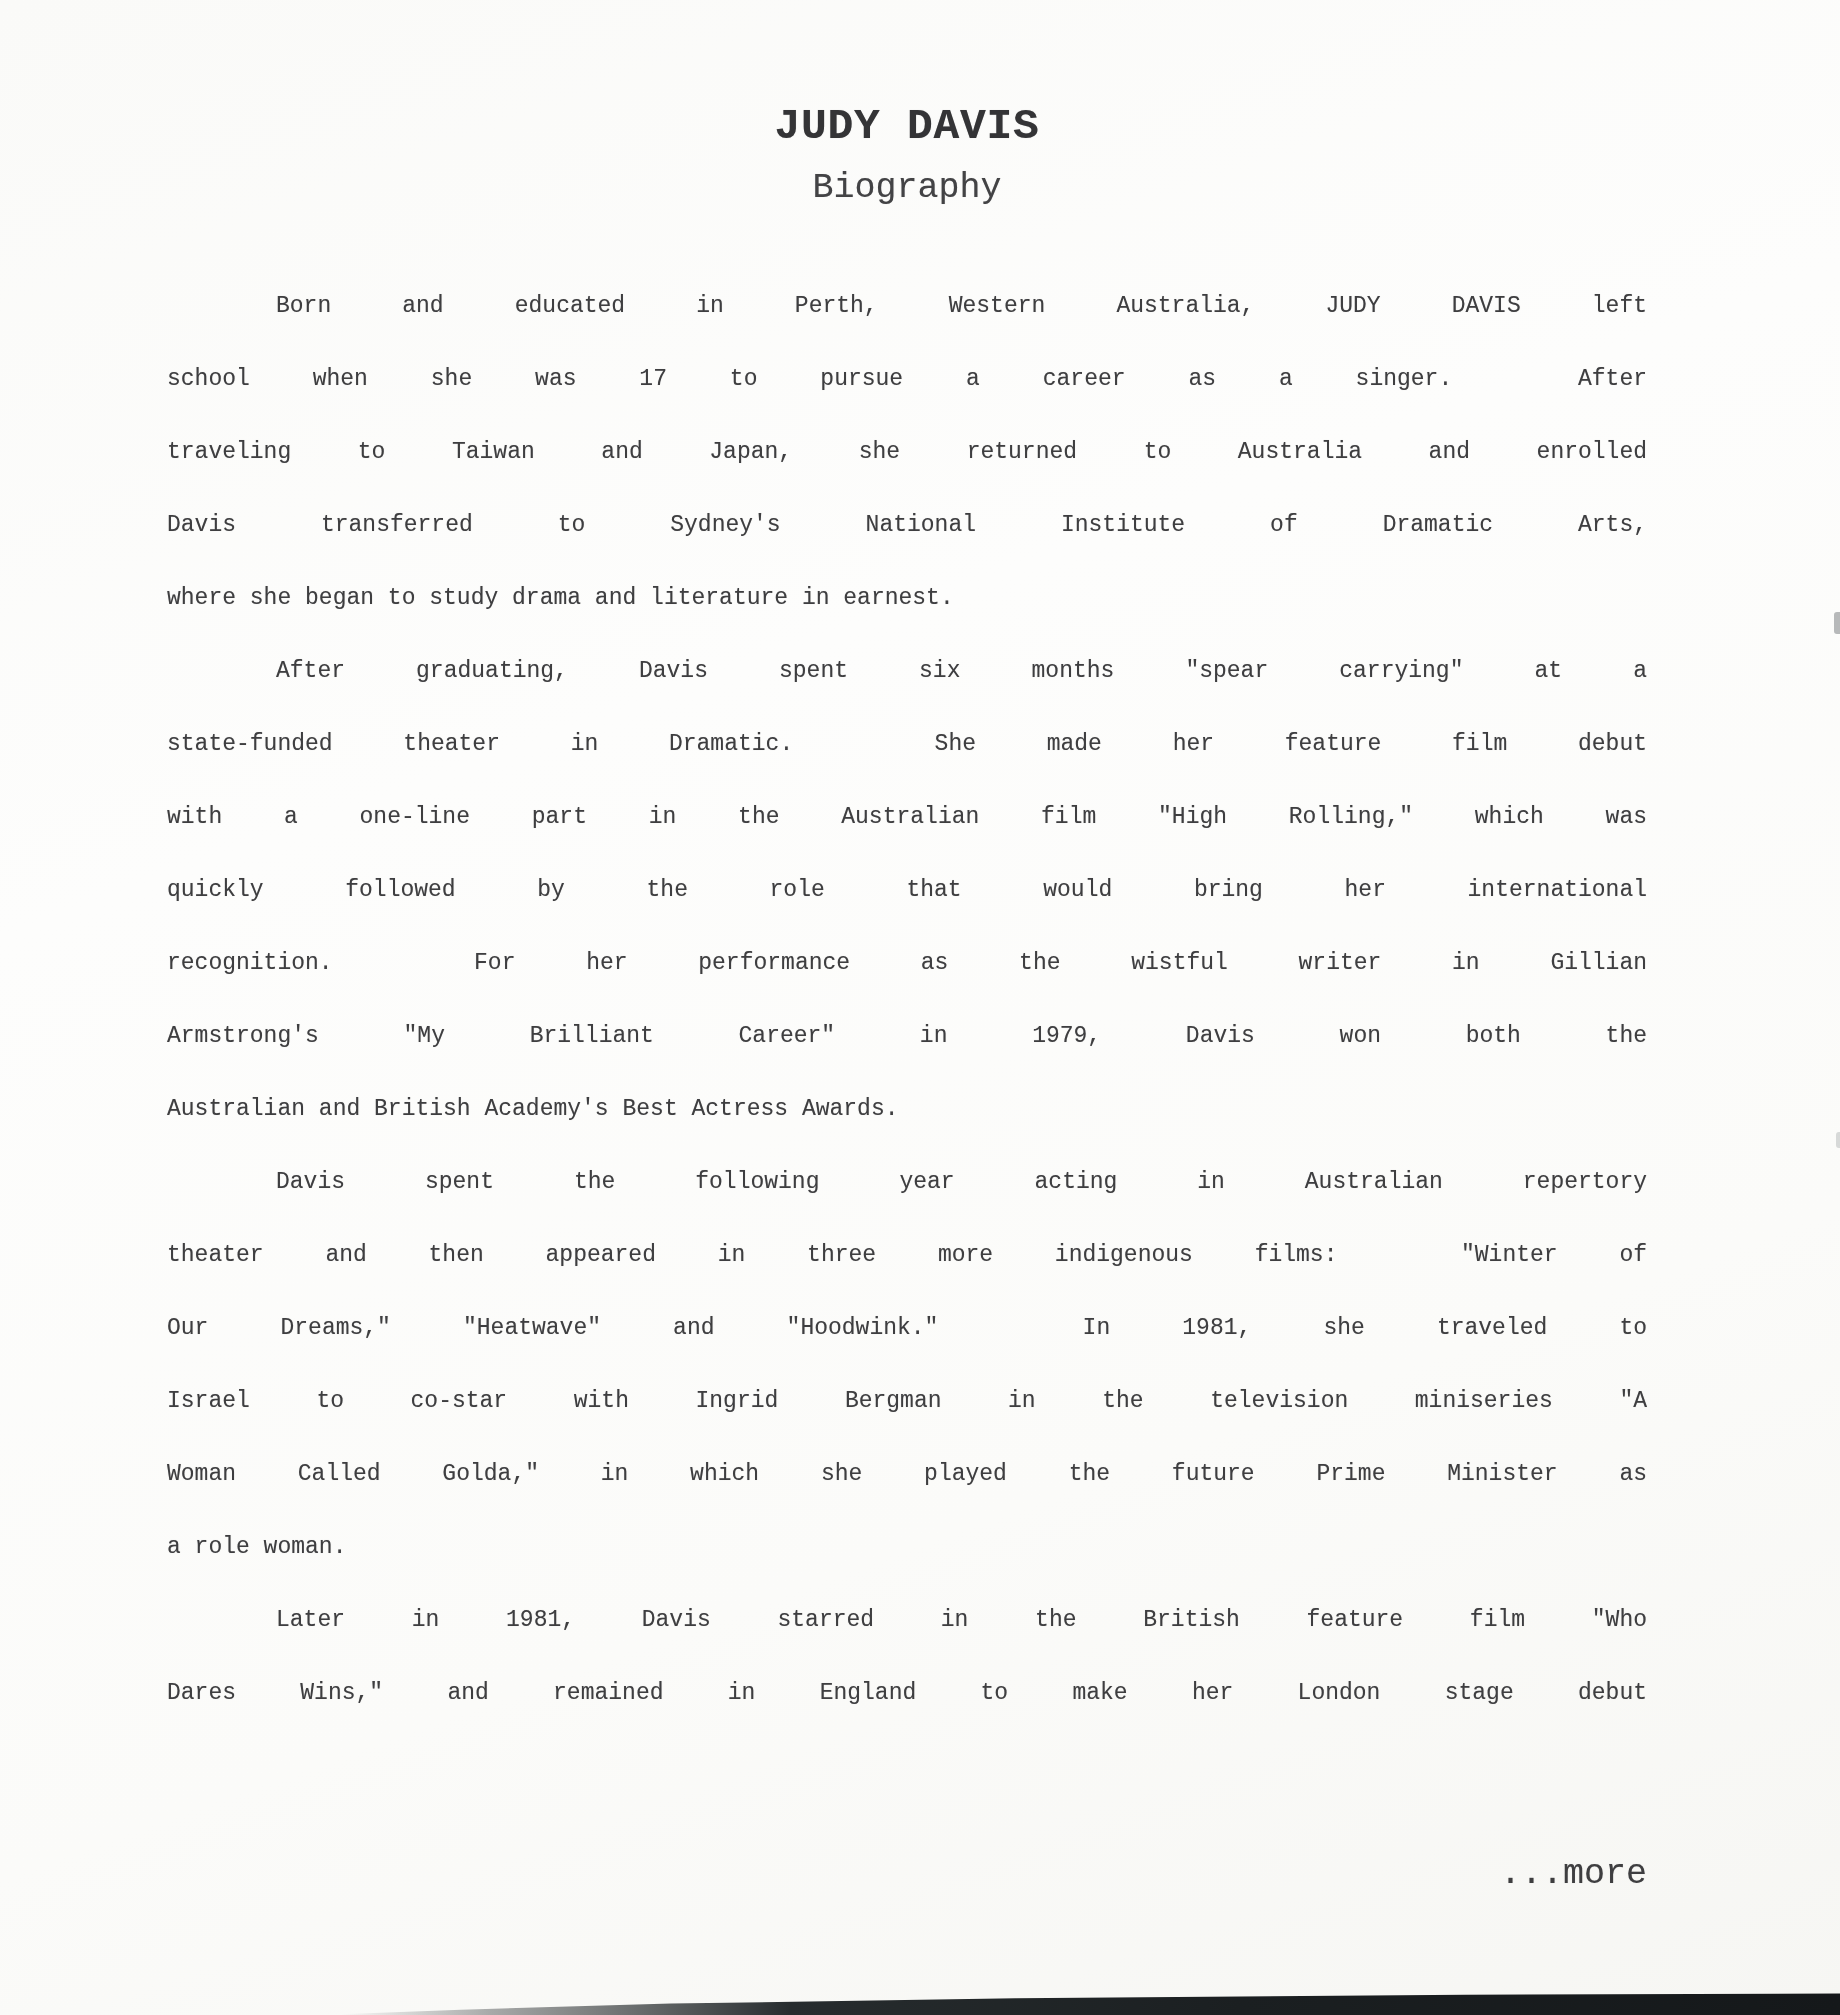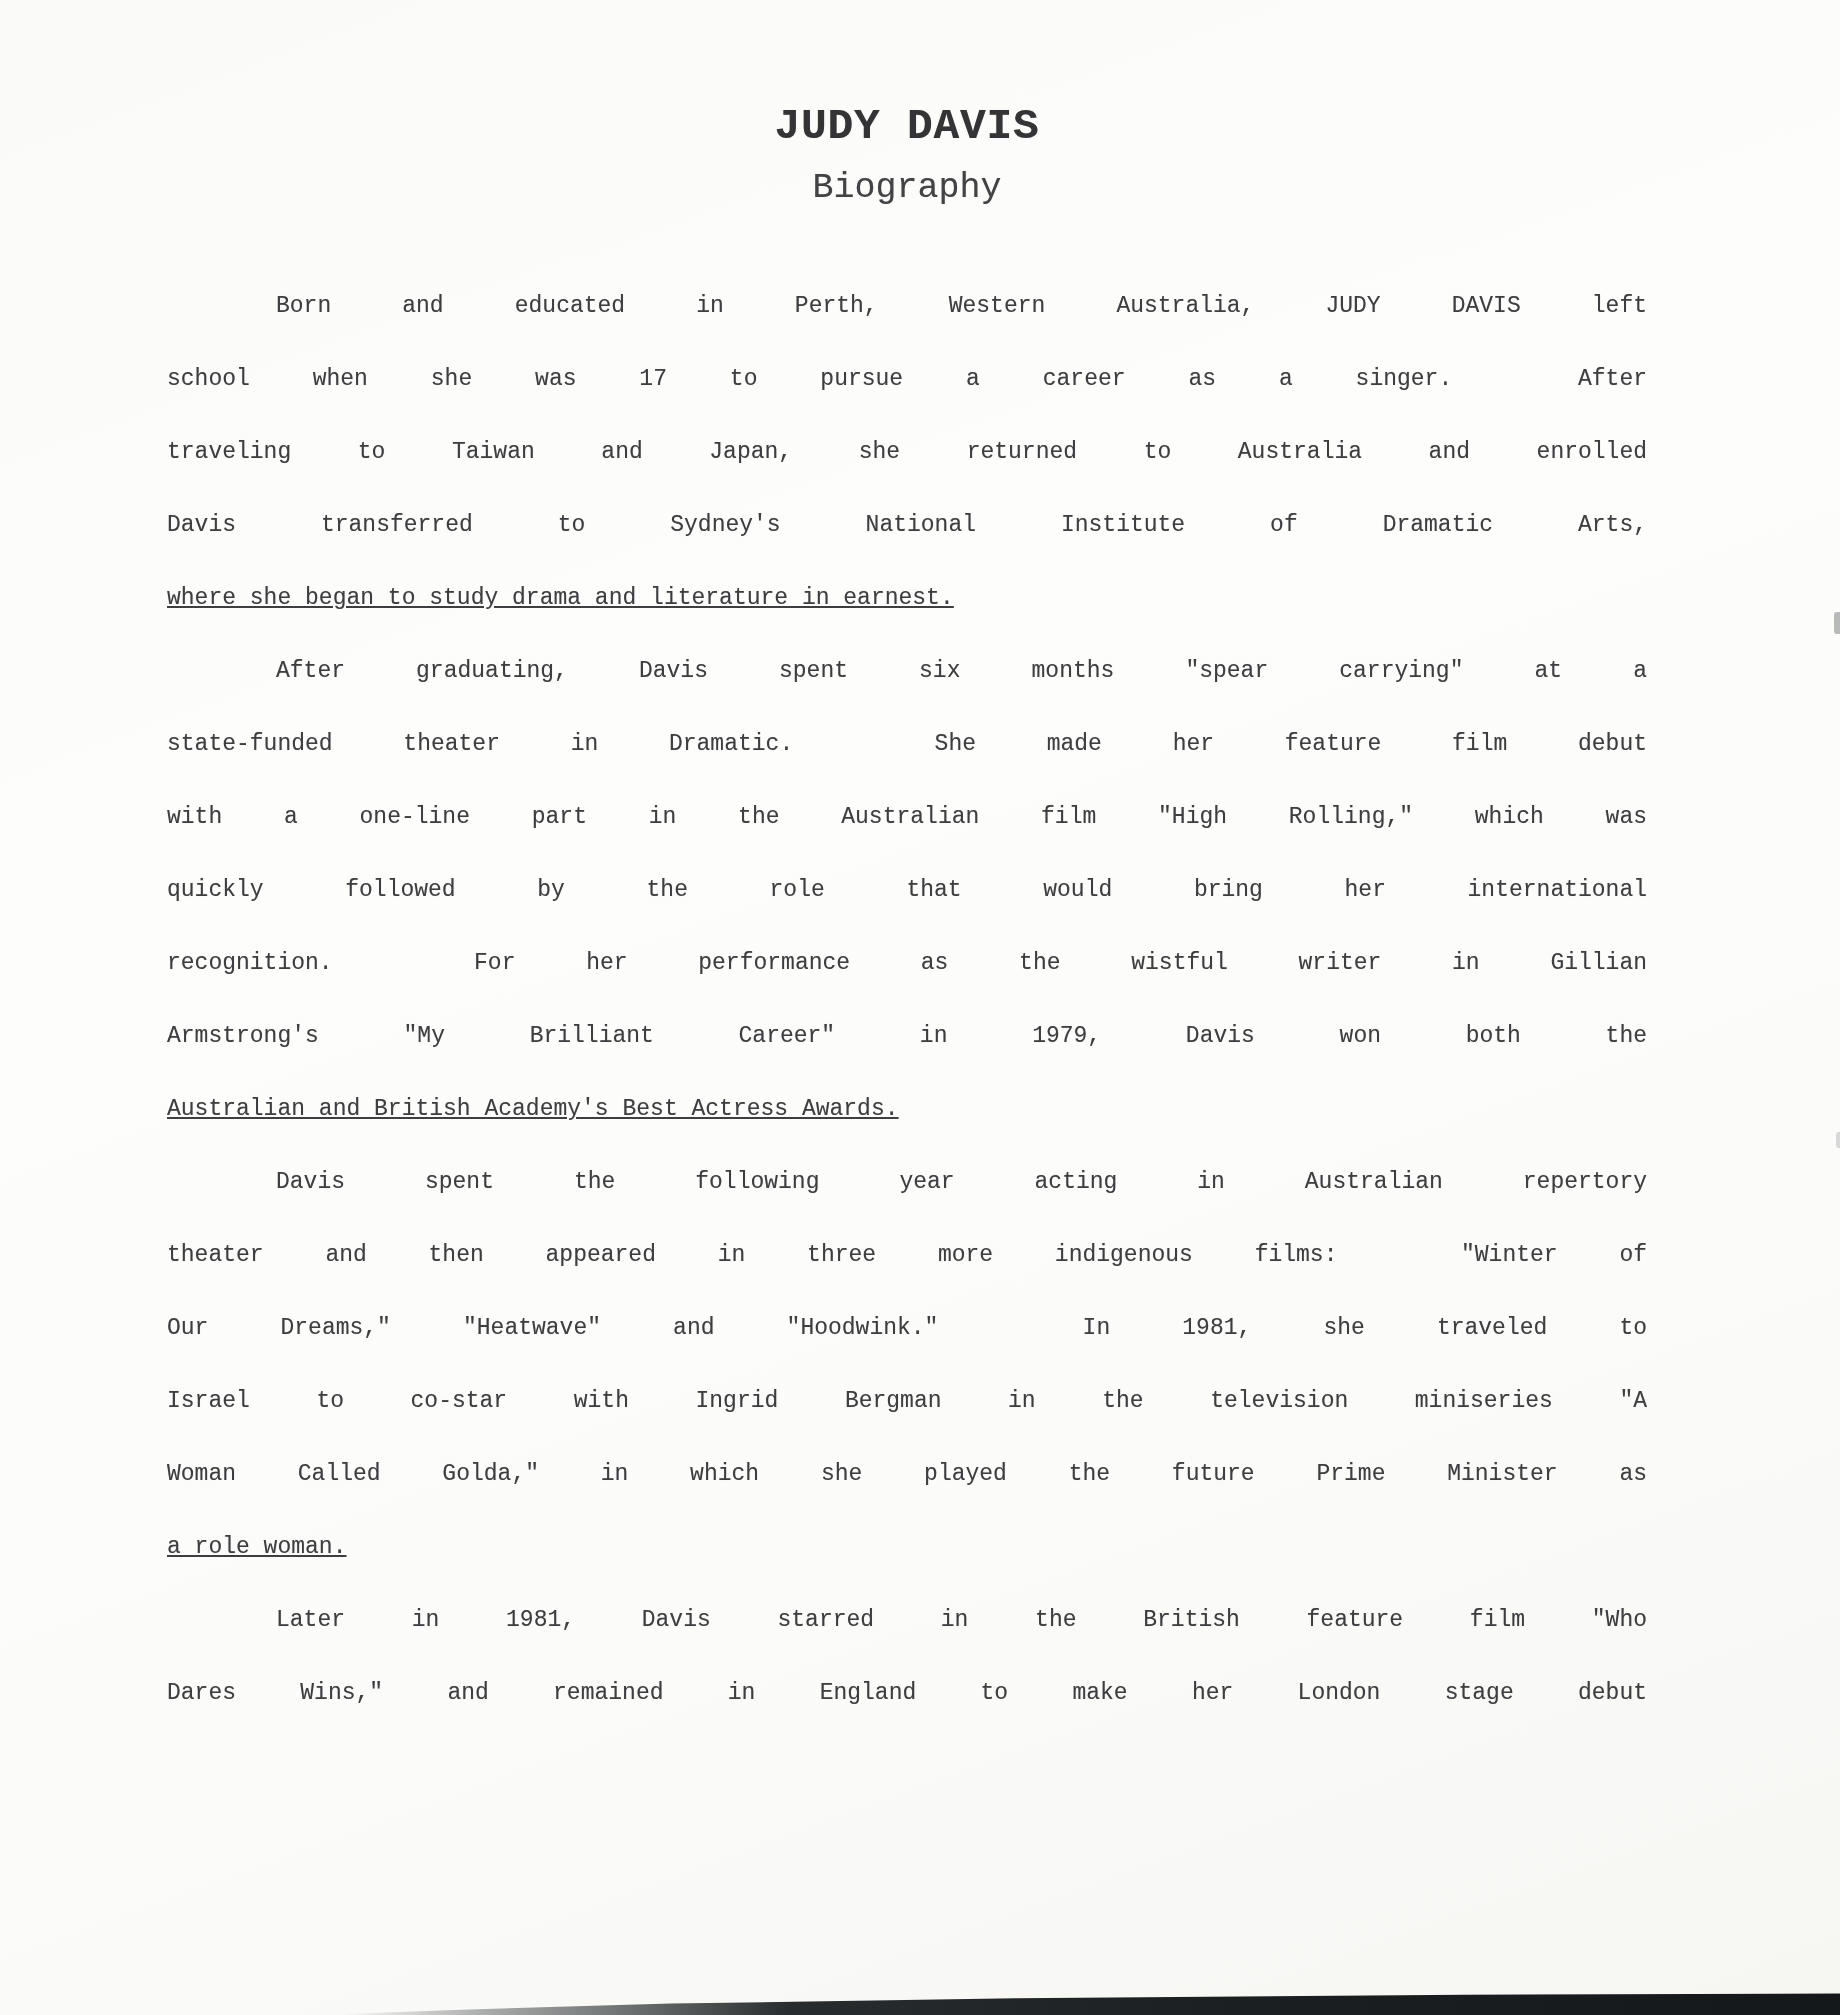--- a/index.html
+++ b/index.html
@@ -43,21 +43,21 @@
     font-size: 23px;
     line-height: 73px;
     text-shadow: 0 0 0.7px rgba(62,62,64,0.3);
   }
   .line {
     white-space: pre-wrap;
     text-align: justify;
     text-align-last: justify;
   }
   .line.first { padding-left: 109px; }
-  .line.last  { text-align: center; text-align-last: left; text-decoration: underline; }
+  .line.last  { text-align: center; text-align-last: left; }
   .more {
     position: absolute;
     top: 1854px;
     left: 167px;
     width: 1480px;
     font-size: 35px;
     line-height: 41px;
     text-align: right;
     color: #3e3e40;
     text-shadow: 0 0 0.7px rgba(62,62,64,0.3);
@@ -134,19 +134,20 @@
       <div class="line last">a role woman.</div>
     </div>
 
     <div class="para">
       <div class="line first">Later in 1981, Davis starred in the British feature film "Who</div>
       <div class="line">Dares Wins," and remained in England to make her London stage debut</div>
     </div>
 
   </section>
 
+  <footer class="more">...more</footer>
 
   <div class="scan-edge-shadow"></div>
   <div class="scan-artifact-dash"></div>
   <div class="scan-artifact-dash2"></div>
 
 </main>
 
 
 </body></html>

